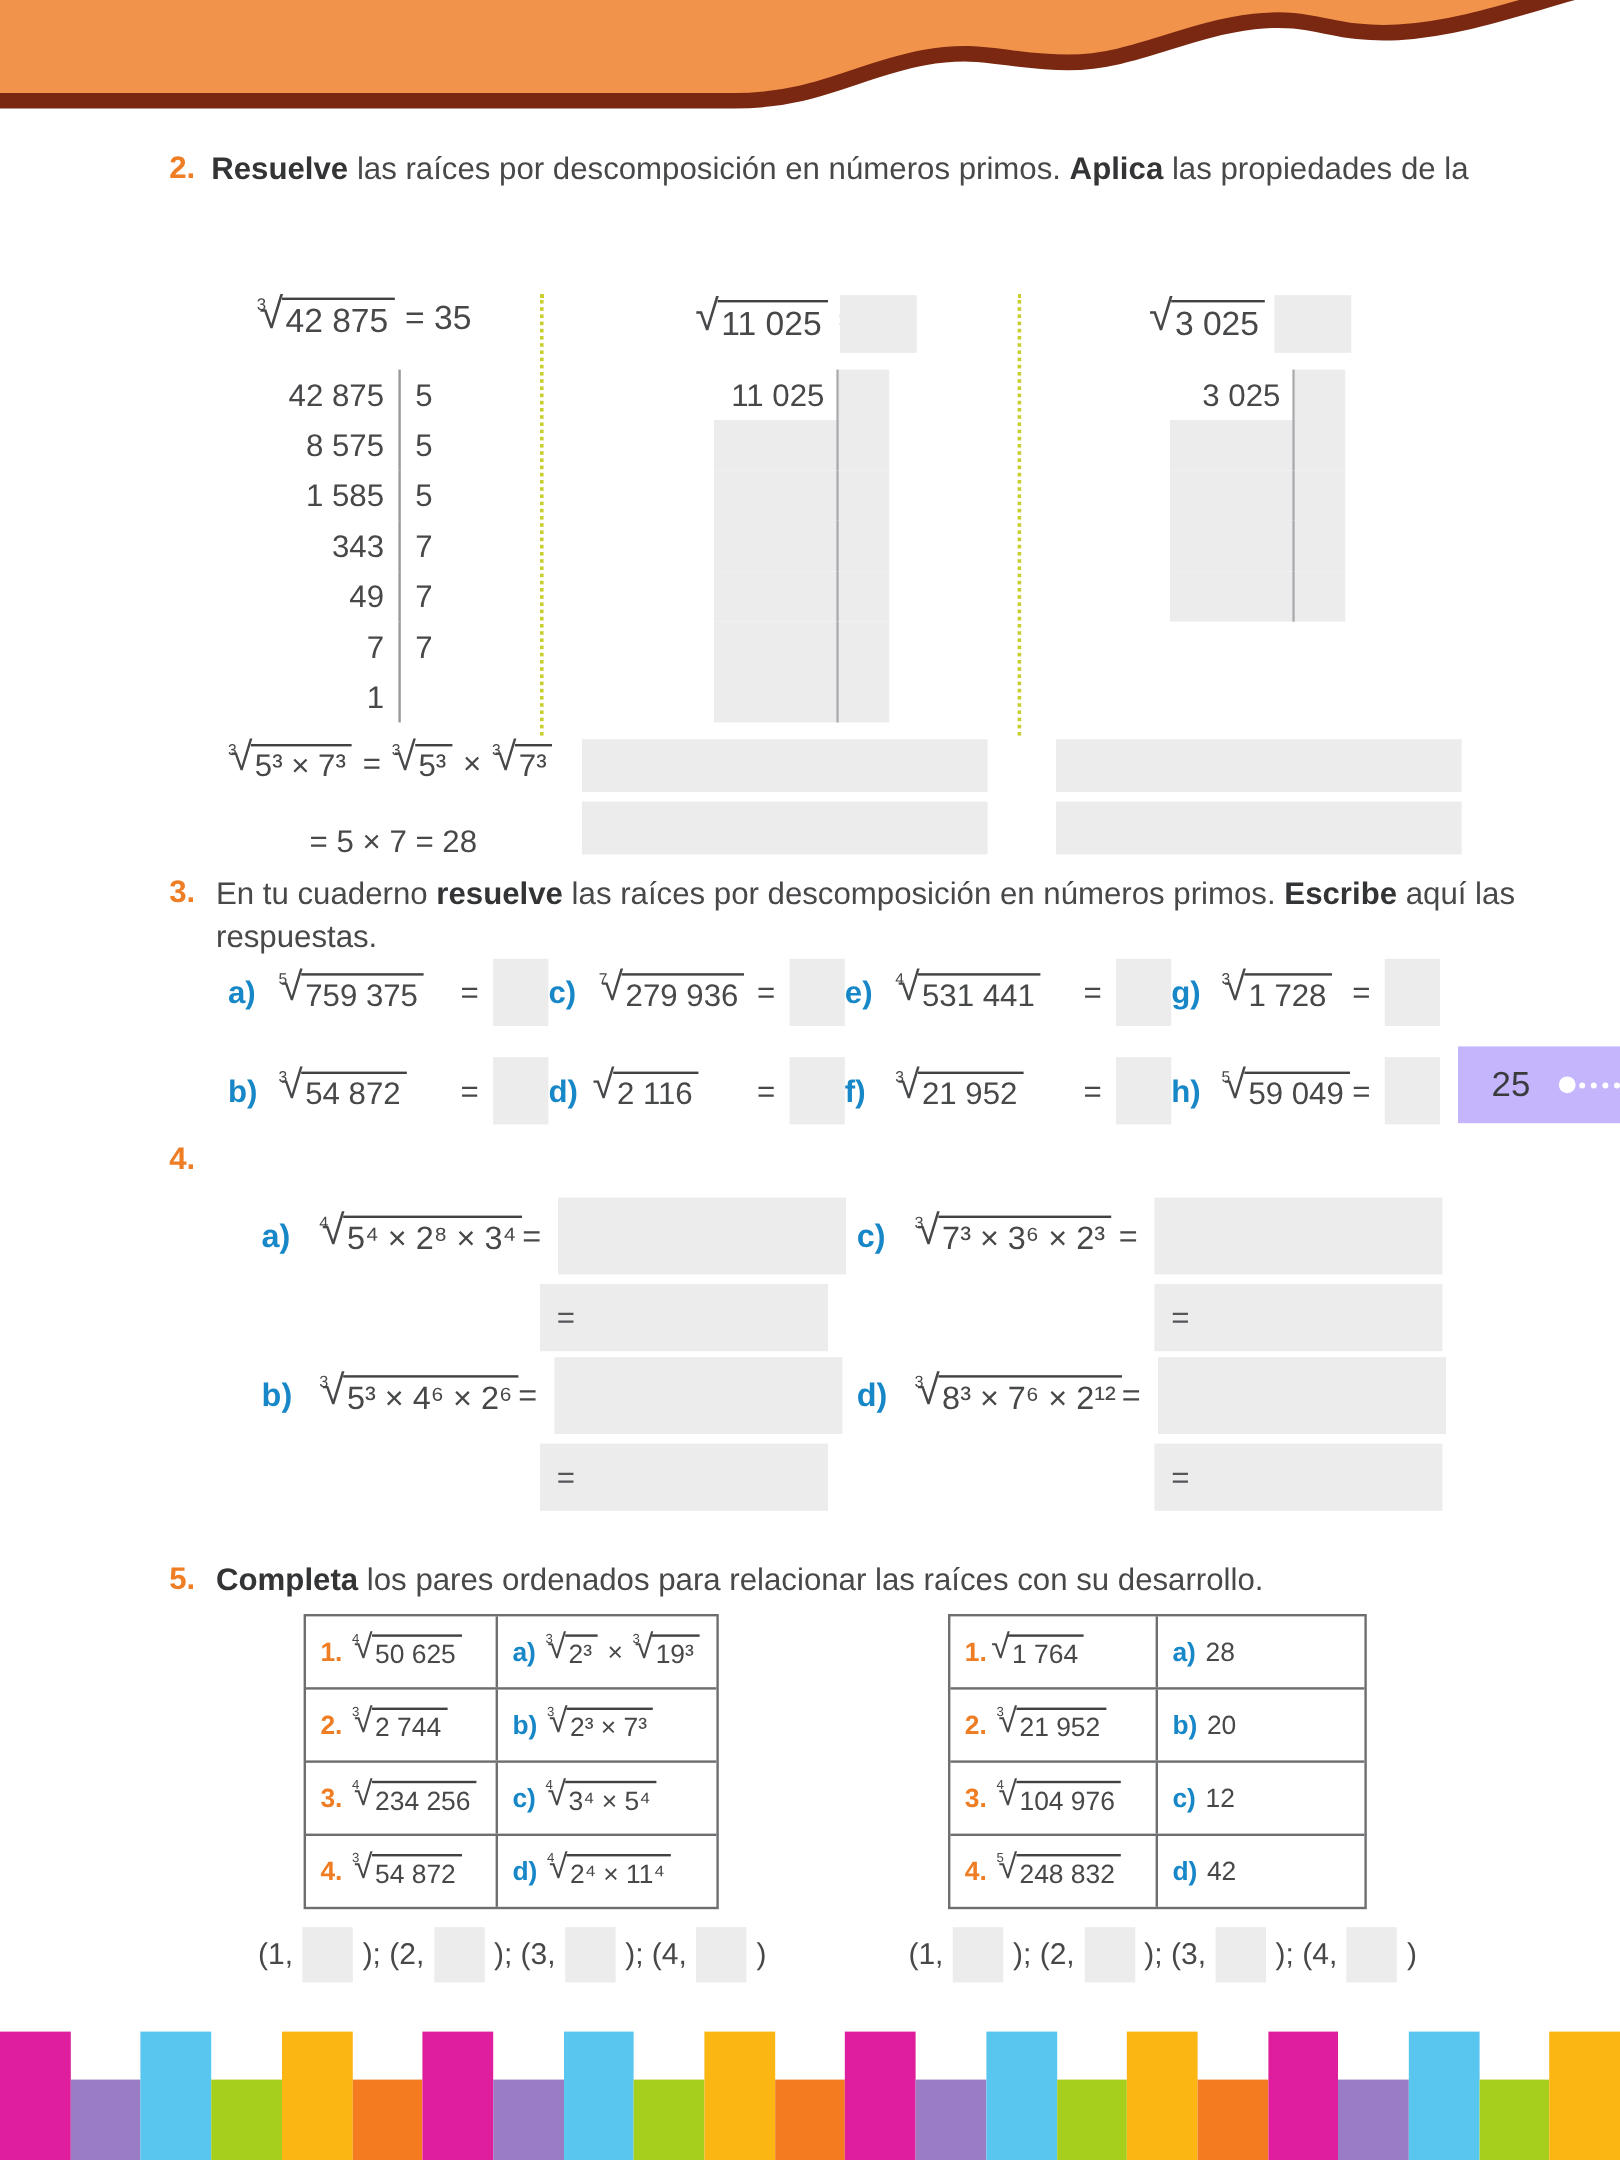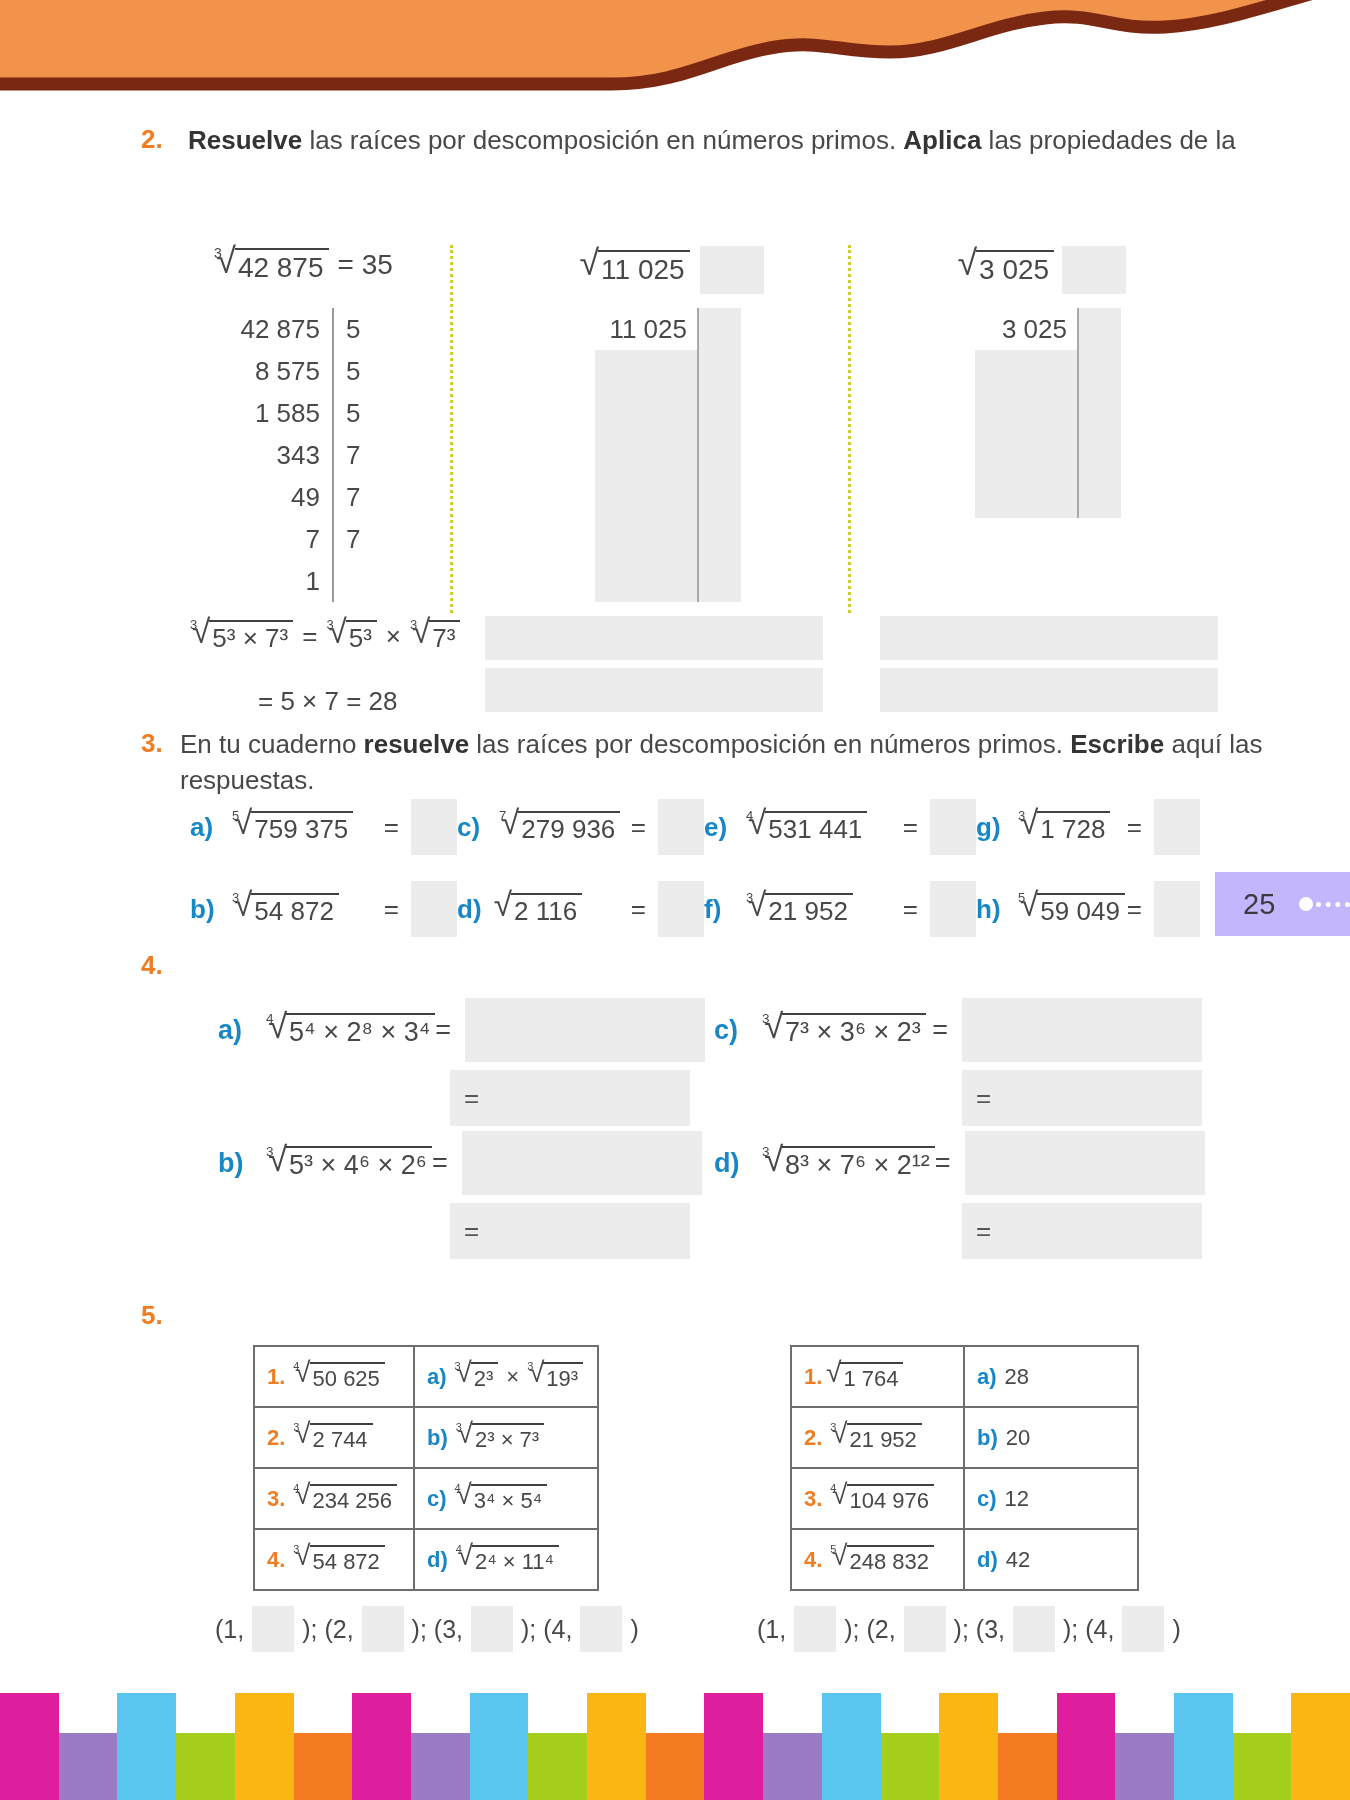--- a/index.html
+++ b/index.html
@@ -82,21 +82,21 @@
 <body>
 
 <div class="page">
 
   <svg class="abs" style="left:0;top:-20px;" width="1350" height="140" viewBox="0 0 1350 140">
     <path d="M -6 104 L 612 104 C 680 104 715 78 770 68 C 820 59 838 72 890 72 C 945 72 985 45 1045 38 C 1095 32 1110 50 1165 47 C 1215 44 1260 28 1310 14 L 1356 1 L 1356 -10 L -6 -10 Z" fill="#F2934C"></path>
     <path d="M -6 104 L 612 104 C 680 104 715 78 770 68 C 820 59 838 72 890 72 C 945 72 985 45 1045 38 C 1095 32 1110 50 1165 47 C 1215 44 1260 28 1310 14 L 1356 1" fill="none" stroke="#7B2812" stroke-width="13" stroke-linecap="round"></path>
   </svg>
 
   <div class="abs exnum" style="left:141px;top:124px;">2.</div>
-  <div class="abs heading" style="left:188px;top:122px;">
+  <div class="abs heading" style="left:176px;top:122px;">
     <div class="hline"><span class="bld">Resuelve</span><span> las raíces por descomposición en números primos. </span><span class="bld">Aplica</span><span> las propiedades de la</span></div>
   </div>
 
   <div class="abs eqline" style="left:214px;top:248px;">
     <span class="rad">
         <sup class="ix">3</sup>
         <span class="sgn">√</span>
         <span class="rd">42 875</span>
       </span>
     <span>= 35</span>
@@ -412,20 +412,23 @@
       <span class="x4eq">=</span>
       <span class="bx41 abox"></span>
     </div>
     <div class="bx42 abox">
       <span>=</span>
     </div>
   </div>
 </div>
 
   <div class="abs exnum" style="left:141px;top:1300px;">5.</div>
+  <div class="abs heading" style="left:180px;top:1298px;">
+    <div class="hline"><span class="bld">Completa</span><span> los pares ordenados para relacionar las raíces con su desarrollo.</span></div>
+  </div>
 
   <div class="abs tbl" style="left:253px;top:1345px;width:342px;">
     <div class="trow">
       <div class="tc1 ltc1">
         <span class="tnum">1.</span>
         <span class="rad">
             <sup class="ix">4</sup>
             <span class="sgn">√</span>
             <span class="rd">50 625</span>
           </span>

